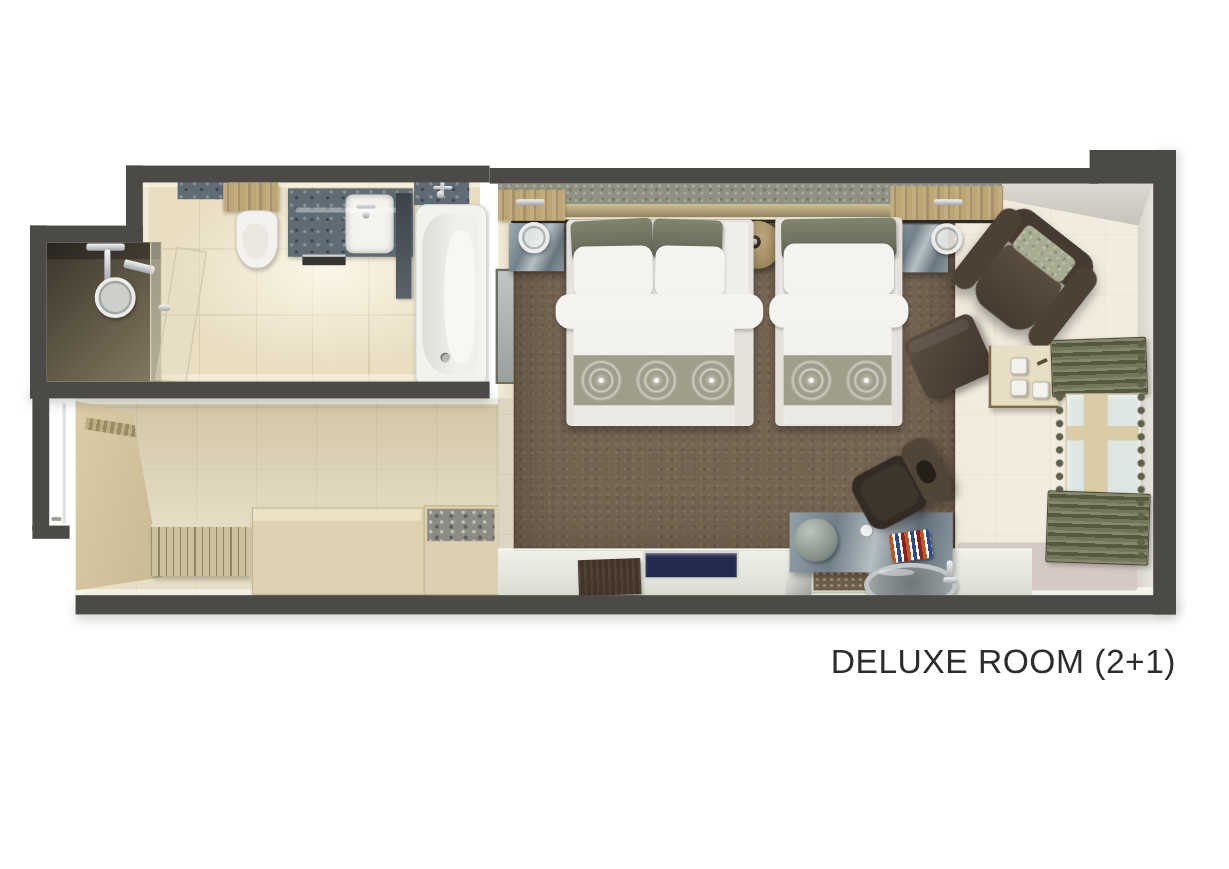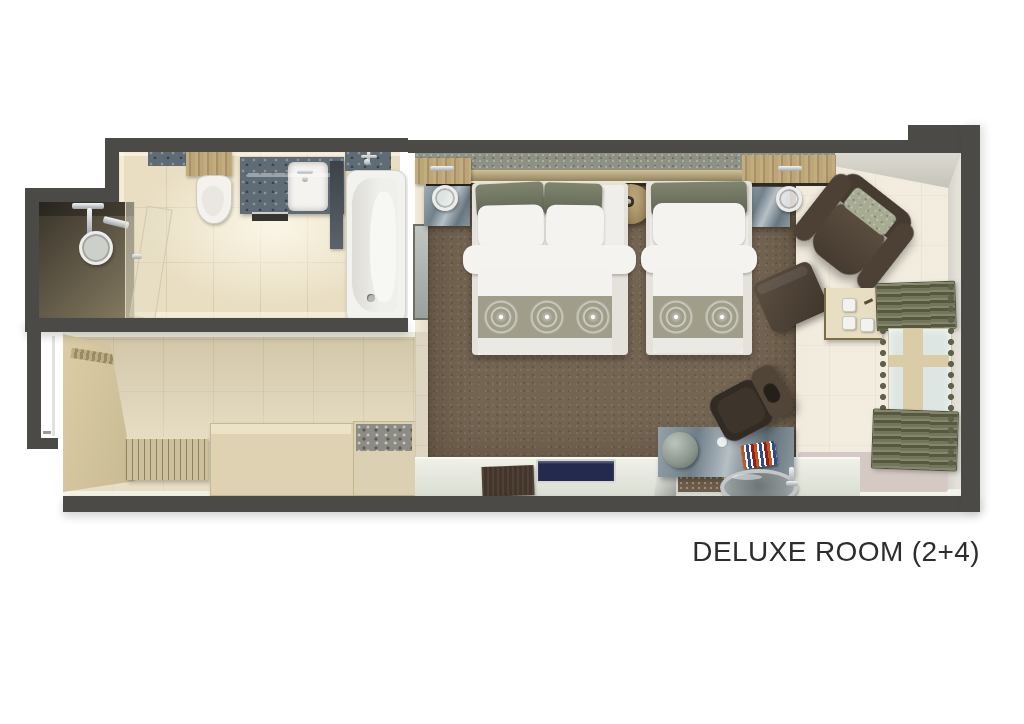--- a/index.html
+++ b/index.html
@@ -231,15 +231,15 @@
   <div class="abs wall" style="left:25px;top:188px;width:94px;height:14px;"></div>
   <div class="abs wall" style="left:25px;top:188px;width:14px;height:144px;"></div>
   <div class="abs wall wall-shadow" style="left:25px;top:318px;width:383px;height:14px;"></div>
   <div class="abs wall" style="left:27px;top:330px;width:14px;height:112px;"></div>
   <div class="abs wall" style="left:27px;top:438px;width:31px;height:11px;"></div>
   <div class="abs wall wall-shadow" style="left:63px;top:496px;width:917px;height:16px;"></div>
   <div class="abs wall" style="left:408px;top:140px;width:507px;height:13px;"></div>
   <div class="abs wall" style="left:908px;top:125px;width:72px;height:28px;"></div>
   <div class="abs wall" style="left:961px;top:125px;width:19px;height:387px;box-shadow:4px 0 8px rgba(0,0,0,.12);"></div>
 
-  <div id="caption" class="abs" style="left:690px;top:536px;width:290px;height:34px;">DELUXE ROOM (2+4)</div>
+  <div id="caption" class="abs" style="left:690px;top:536px;width:290px;height:34px;">DELUXE ROOM (2+1)</div>
 
 </div>
 
 </body></html>

